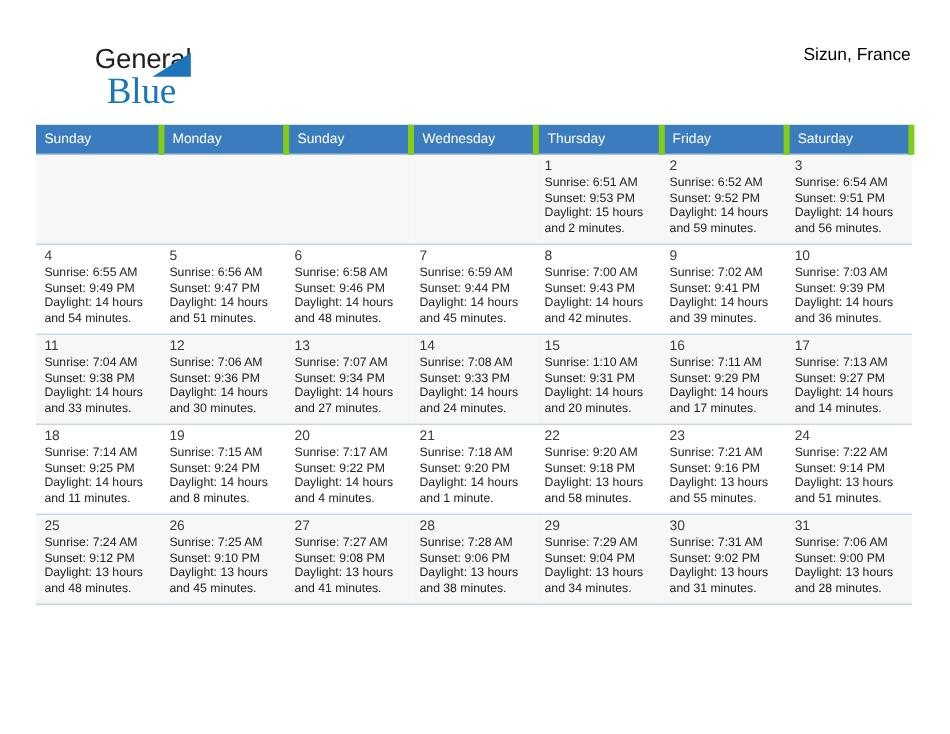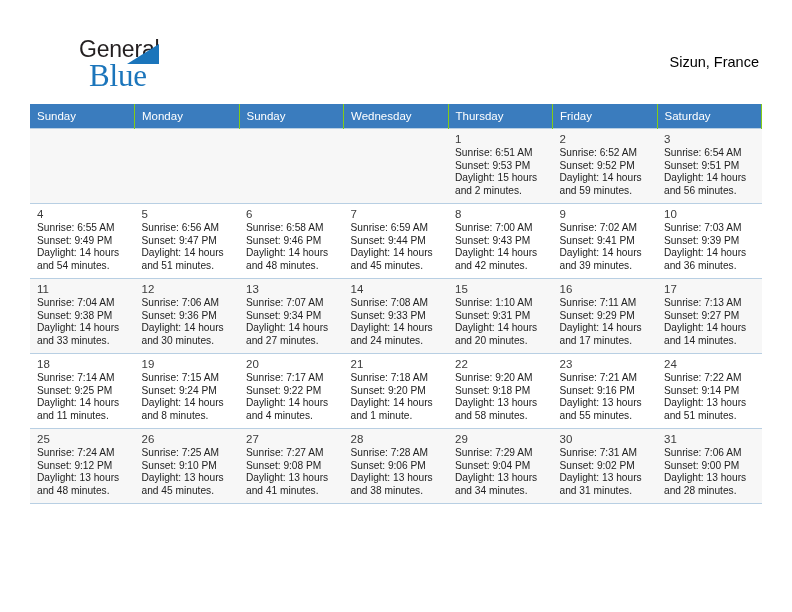--- a/index.html
+++ b/index.html
@@ -73,21 +73,21 @@
     text-align: right;
   }
   .cal-title {
     font-size: 29px;
     font-weight: normal;
     color: #000000;
     line-height: 34px;
     white-space: nowrap;
   }
   .cal-subtitle {
-    margin-top: 22px;
+    margin-top: 6px;
     font-size: 14.5px;
     color: #000000;
     line-height: 17px;
     white-space: nowrap;
   }
 
   
   .calendar {
     position: absolute;
     left: 30px;
@@ -97,21 +97,21 @@
     table-layout: fixed;
   }
   .calendar th {
     background: #3a7cbe;
     color: #ffffff;
     font-size: 11.5px;
     font-weight: normal;
     text-align: left;
     padding: 5px 0 6px 7px;
     height: 13px;
-    border-right: 1px solid #84cc16;
+    border-right: 5px solid #84cc16;
   }
   .calendar td {
     vertical-align: top;
     width: 104.5px;
     height: 74px;
     padding: 0;
     border-top: 1px solid #b8cfe3;
     border-bottom: 1px solid #b8cfe3;
     background: #ffffff;
   }

